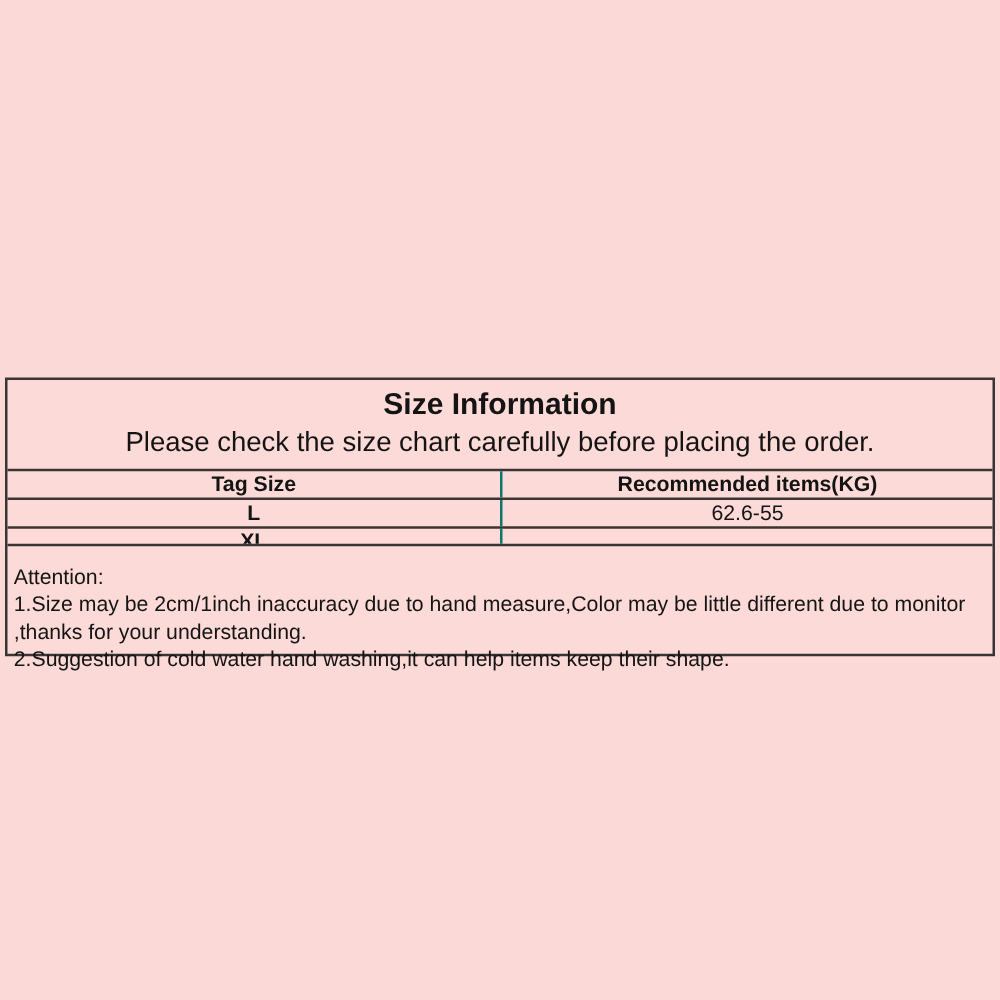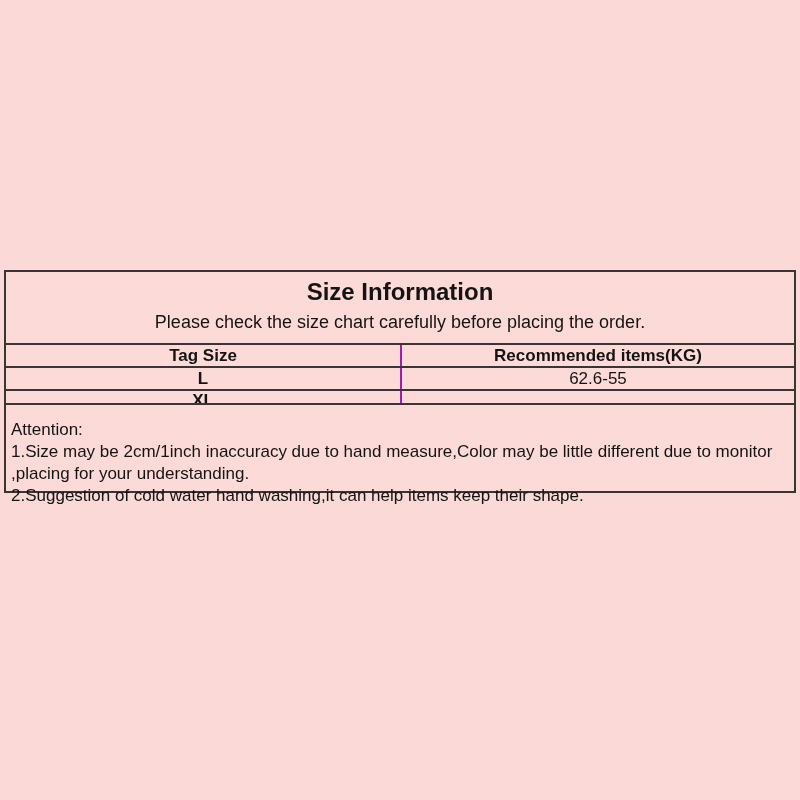--- a/index.html
+++ b/index.html
@@ -11,59 +11,59 @@
     height: 800px;
     position: relative;
     background: #fbd9d6;
     font-family: "Liberation Sans", sans-serif;
     color: #141414;
     overflow: hidden;
   }
   .size-table {
     position: absolute;
     left: 4px;
-    top: 270px;
+    top: 302px;
     width: 792px;
     box-sizing: border-box;
     border: 2px solid #3a3534;
     background: #fcdad7;
   }
   .title-section {
     box-sizing: border-box;
     height: 73px;
     border-bottom: 2px solid #3a3534;
     text-align: center;
   }
   .title {
     padding-top: 7px;
     font-size: 24px;
     font-weight: bold;
     line-height: 26px;
     letter-spacing: 0px;
   }
   .subtitle {
     margin-top: 7px;
-    font-size: 18px;
+    font-size: 22px;
     line-height: 20px;
   }
   .grid-row {
     display: flex;
     box-sizing: border-box;
     border-bottom: 2px solid #3a3534;
   }
   .grid-row .cell {
     box-sizing: border-box;
     text-align: center;
     font-size: 17px;
     overflow: hidden;
     white-space: nowrap;
   }
   .cell.left {
     width: 396px;
-    border-right: 2px solid #a21caf;
+    border-right: 2px solid #0f766e;
   }
   .cell.right {
     flex: 1;
   }
   .bold { font-weight: bold; }
   .header-row { height: 23px; }
   .header-row .cell { line-height: 21px; }
   .row-0 { height: 23px; }
   .row-0 .cell { line-height: 21px; }
   .row-1 { height: 14px; }
@@ -100,17 +100,17 @@
     <div class="cell right">62.6-55</div>
   </div>
 
   <div class="grid-row row-1">
     <div class="cell left bold">XL</div>
   </div>
 
   <div class="attention">
     <div>Attention:</div>
     <div>1.Size may be 2cm/1inch inaccuracy due to hand measure,Color may be little different due to monitor</div>
-    <div>,placing for your understanding.</div>
+    <div>,thanks for your understanding.</div>
     <div>2.Suggestion of cold water hand washing,it can help items keep their shape.</div>
   </div>
 
 </div>
 
 </body></html>

